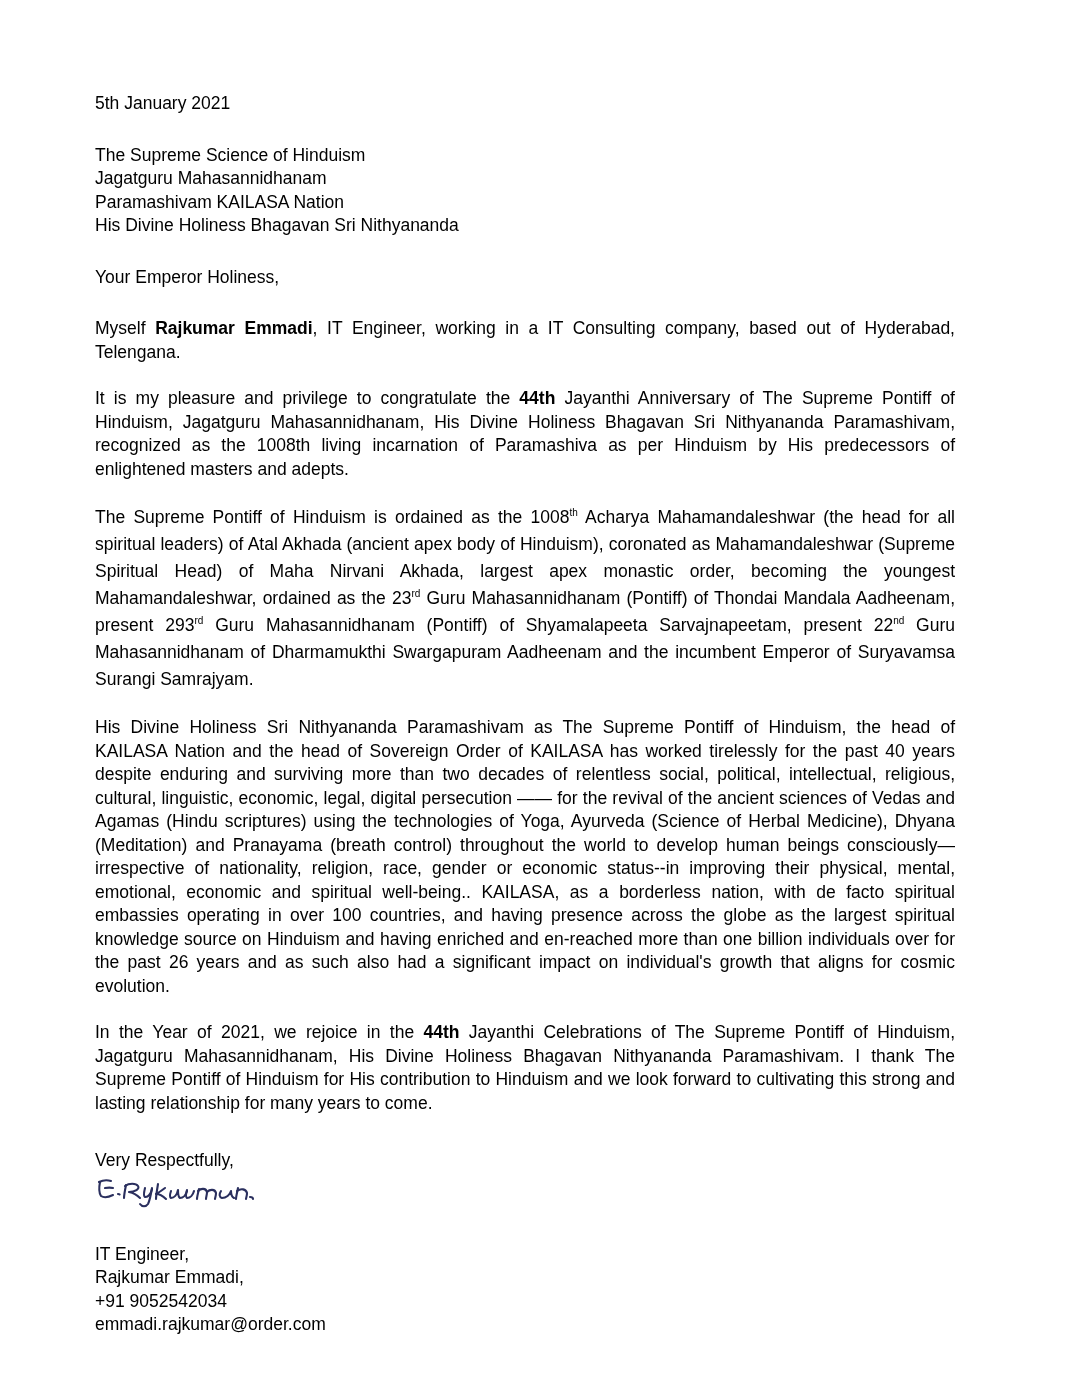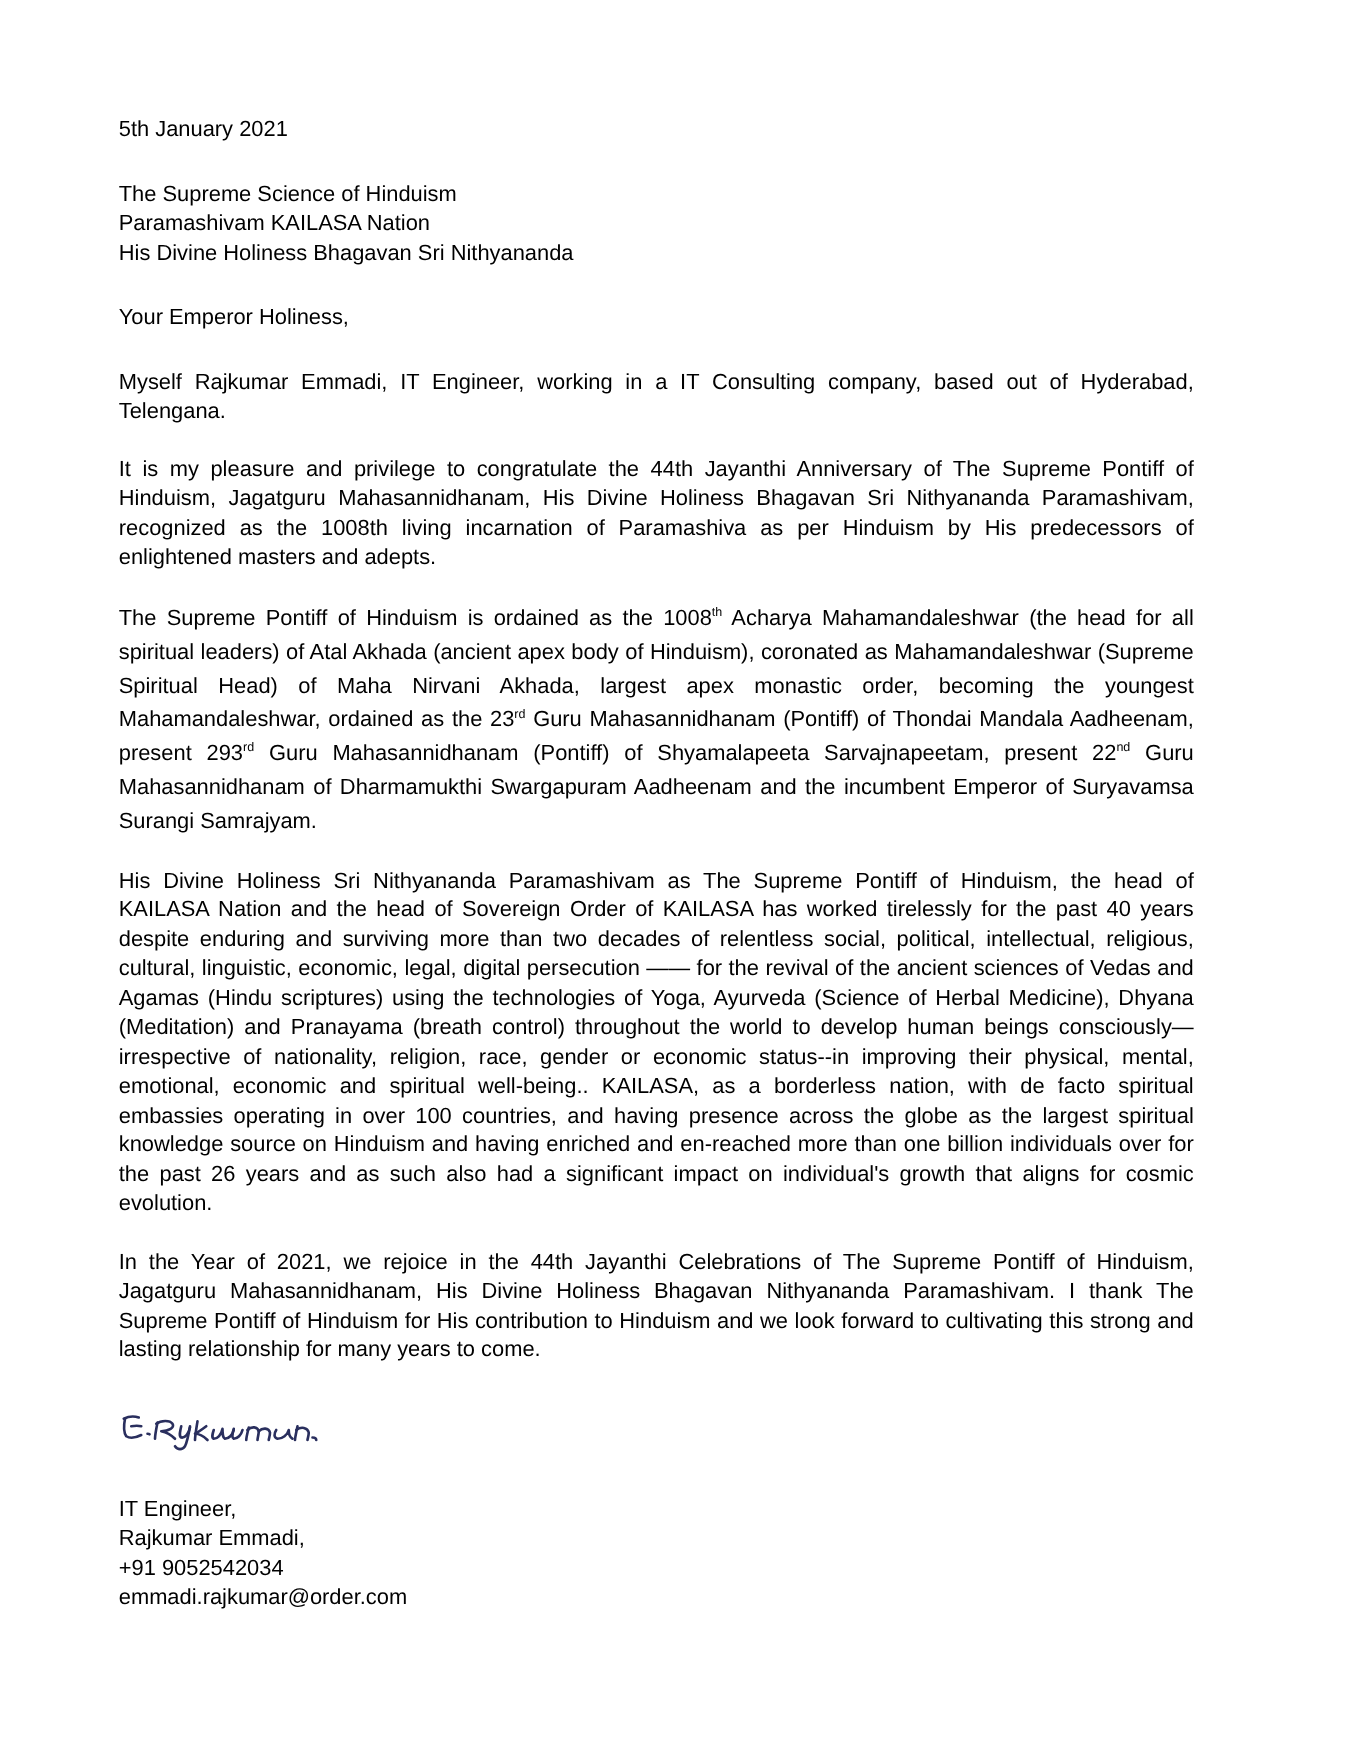--- a/index.html
+++ b/index.html
@@ -34,21 +34,21 @@
   p.para {
     margin: 0;
     font-size: 17.5px;
     line-height: 23.5px;
     text-align: justify;
     text-justify: inter-word;
   }
   p.para.loose {
     line-height: 27px;
   }
-  .bold { font-weight: normal; }
+  .bold { font-weight: bold; }
   sup.ord {
     font-size: 10px;
     vertical-align: super;
     line-height: 0;
   }
   .addr-line {
     font-size: 17.5px;
     line-height: 23.5px;
   }
   .sign-off {
@@ -72,20 +72,21 @@
 
 <div class="page">
   <div class="content">
 
     <div class="date">5th January 2021</div>
 
     <div class="block-gap-md"></div>
 
     <div>
       <div class="addr-line">The Supreme Science of Hinduism</div>
+      <div class="addr-line">Jagatguru Mahasannidhanam</div>
       <div class="addr-line">Paramashivam KAILASA Nation</div>
       <div class="addr-line">His Divine Holiness Bhagavan Sri Nithyananda</div>
     </div>
 
     <div class="block-gap-md"></div>
 
     <div class="addr-line">Your Emperor Holiness,</div>
 
     <div class="block-gap-md"></div>
 
@@ -102,20 +103,21 @@
     <div class="block-gap-sm"></div>
 
     <p class="para">His Divine Holiness Sri Nithyananda Paramashivam as The Supreme Pontiff of Hinduism, the head of KAILASA Nation and the head of Sovereign Order of KAILASA has worked tirelessly for the past 40 years despite enduring and surviving more than two decades of relentless social, political, intellectual, religious, cultural, linguistic, economic, legal, digital persecution —— for the revival of the ancient sciences of Vedas and Agamas (Hindu scriptures) using the technologies of Yoga, Ayurveda (Science of Herbal Medicine), Dhyana (Meditation) and Pranayama (breath control) throughout the world to develop human beings consciously—irrespective of nationality, religion, race, gender or economic status--in improving their physical, mental, emotional, economic and spiritual well-being.. KAILASA, as a borderless nation, with de facto spiritual embassies operating in over 100 countries, and having presence across the globe as the largest spiritual knowledge source on Hinduism and having enriched and en-reached more than one billion individuals over for the past 26 years and as such also had a significant impact on individual's growth that aligns for cosmic evolution.</p>
 
     <div class="block-gap-sm"></div>
 
     <p class="para"><span>In the Year of 2021, we rejoice in the </span><span class="bold">44th</span><span> Jayanthi Celebrations of The Supreme Pontiff of Hinduism, Jagatguru Mahasannidhanam, His Divine Holiness Bhagavan Nithyananda Paramashivam. I thank The Supreme Pontiff of Hinduism for His contribution to Hinduism and we look forward to cultivating this strong and lasting relationship for many years to come.</span></p>
 
     <div class="block-gap-lg"></div>
 
+    <div class="sign-off">Very Respectfully,</div>
 
     <div class="signature-wrap">
       <svg width="180" height="34" viewBox="0 0 180 34" fill="none" xmlns="http://www.w3.org/2000/svg" aria-hidden="true">
         <g stroke="#2a2f5e" stroke-width="2.1" stroke-linecap="round" stroke-linejoin="round" fill="none">
           <path d="M4 7 C8 5, 13 5, 16 6"></path>
           <path d="M10 13 C13 12.5, 16 12.5, 18 13"></path>
           <path d="M5 7 C4 12, 4 18, 6 21 C9 23, 14 22, 18 20"></path>
           <path d="M23 19 C23.6 19, 24.2 19, 24.6 19.4"></path>
           <path d="M31 10 C30 15, 29 20, 29 23"></path>
           <path d="M30 11 C34 8, 41 8, 43 11 C45 14, 40 17, 34 17 C39 18, 43 21, 45 23"></path>

